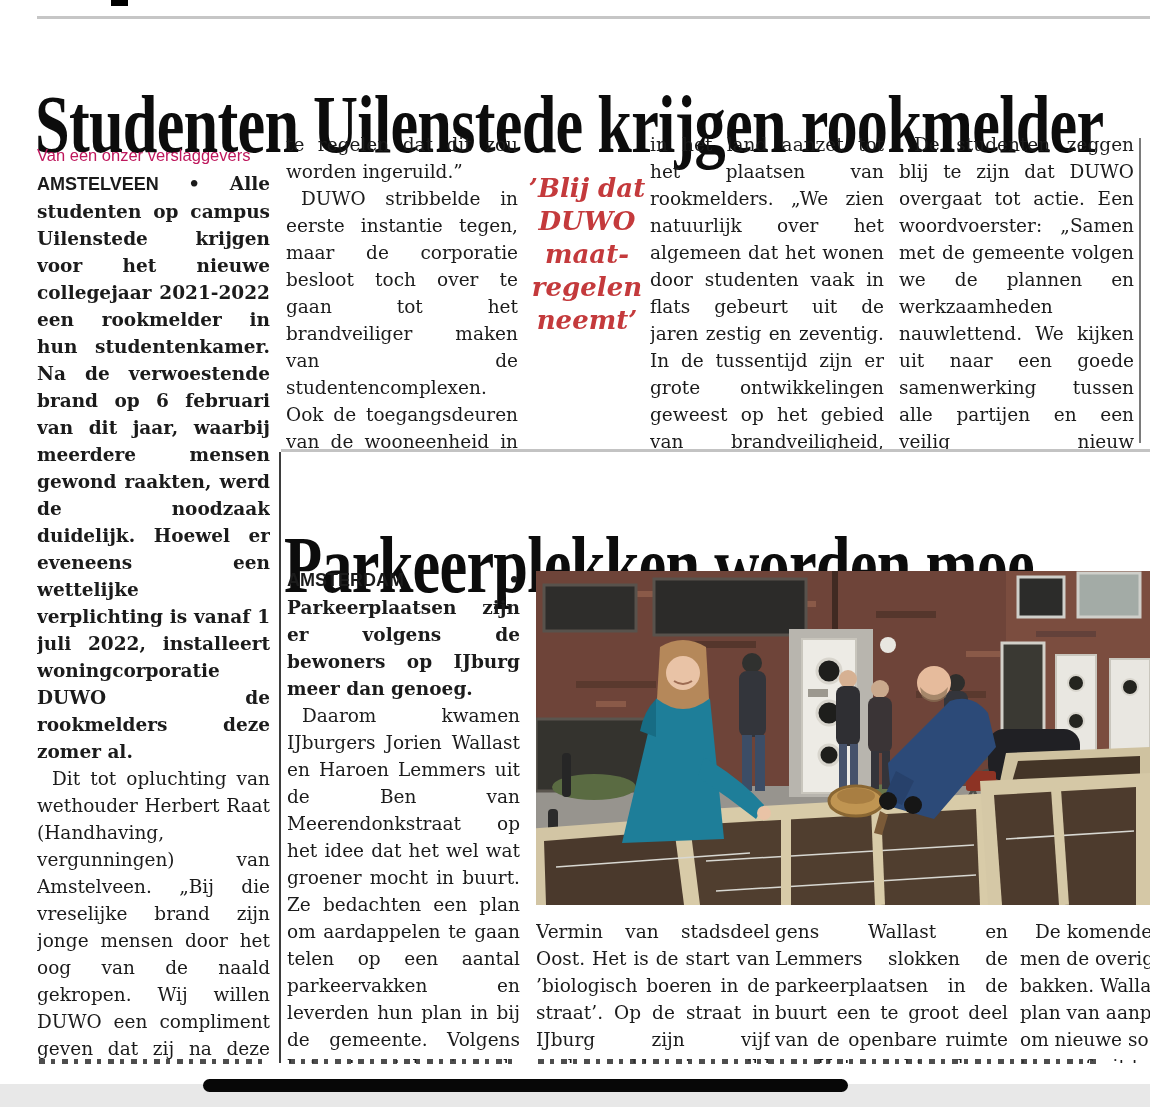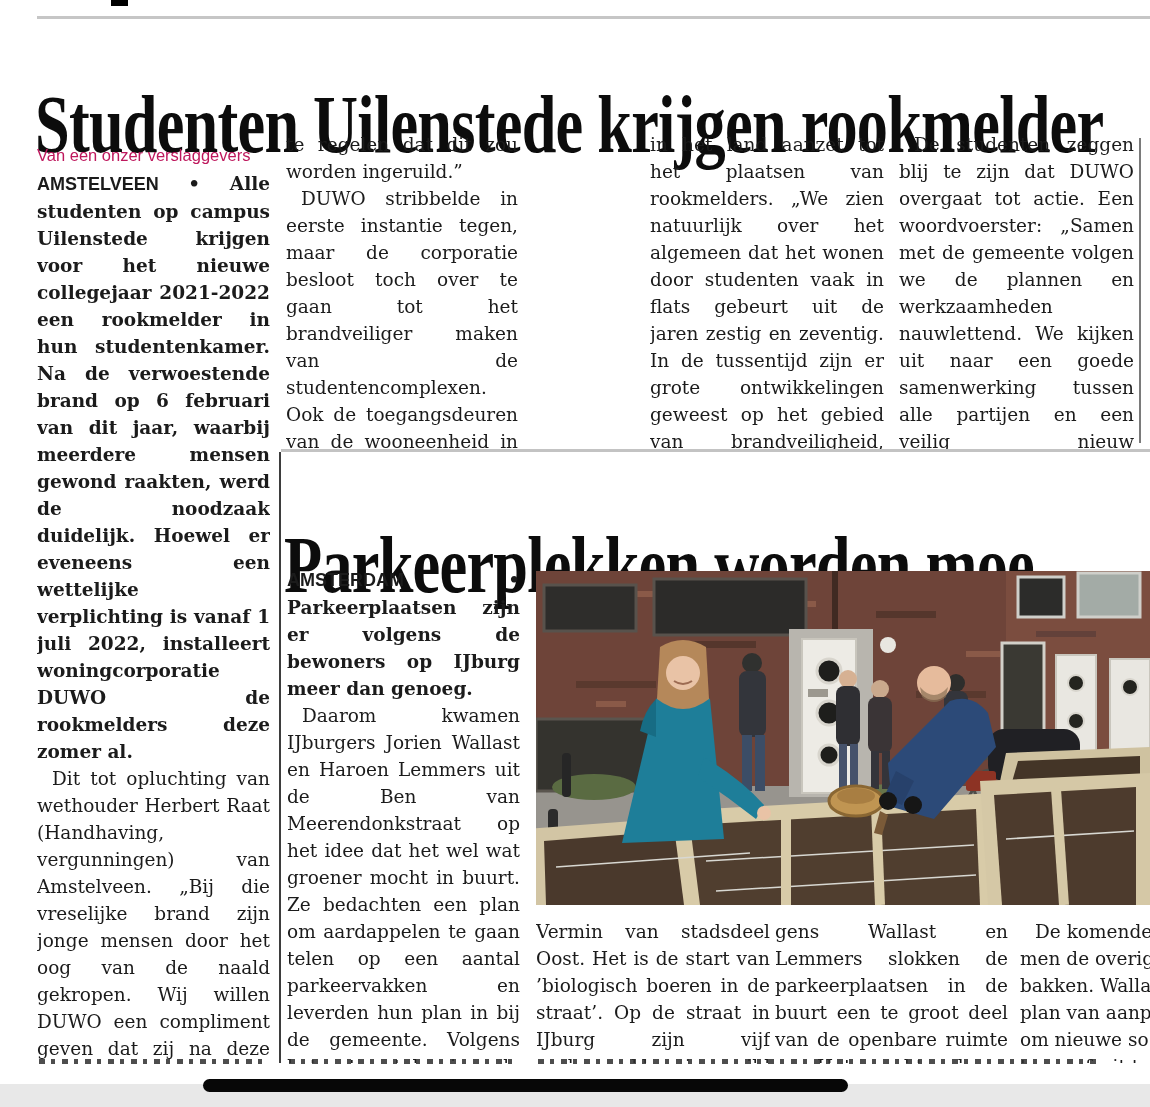--- a/index.html
+++ b/index.html
@@ -66,20 +66,27 @@
     <p class="ind">Dit tot opluchting van wethouder Herbert Raat (Handhaving, vergunningen) van Amstelveen. „Bij die vreselijke brand zijn jonge mensen door het oog van de naald gekropen. Wij willen DUWO een compliment geven dat zij na deze brand tot de conclusie zijn gekomen, dat er maatregelen moeten worden genomen. Op Uilenstede wonen maar liefst 3200 jonge Amstelveners en zij zijn ons lief.”</p>
 
   </div>
 
   <div class="bodycol a1c2">
     <p>te regelen dat dit zou worden ingeruild.”</p>
     <p class="ind">DUWO stribbelde in eerste instantie tegen, maar de corporatie besloot toch over te gaan tot het brandveiliger maken van de studentencomplexen. Ook de toegangsdeuren van de wooneenheid in de getroffen flat bleken onvoldoende brandwerend. Dat wordt eveneens aangepakt.</p>
 
   </div>
 
+  <div class="pullquote">
+    <div>’Blij dat</div>
+    <div>DUWO</div>
+    <div>maat-</div>
+    <div>regelen</div>
+    <div>neemt’</div>
+  </div>
 
   <div class="bodycol a1c3">
     <p>in het land aanzet tot het plaatsen van rookmelders. „We zien natuurlijk over het algemeen dat het wonen door studenten vaak in flats gebeurt uit de jaren zestig en zeventig. In de tussentijd zijn er grote ontwikkelingen geweest op het gebied van brandveiligheid, maar die zijn in deze panden gewoon niet altijd optimaal. Wij hopen dat meer corporaties zich verantwoordelijk voelen om niet pas tijdens de</p>
   </div>
 
   <div class="bodycol a1c4">
     <p class="ind">De studenten zeggen blij te zijn dat DUWO overgaat tot actie. Een woordvoerster: „Samen met de gemeente volgen we de plannen en werkzaamheden nauwlettend. We kijken uit naar een goede samenwerking tussen alle partijen en een veilig nieuw collegejaar.”</p>
   </div>
 
   <div class="rule-a1-right"></div>

